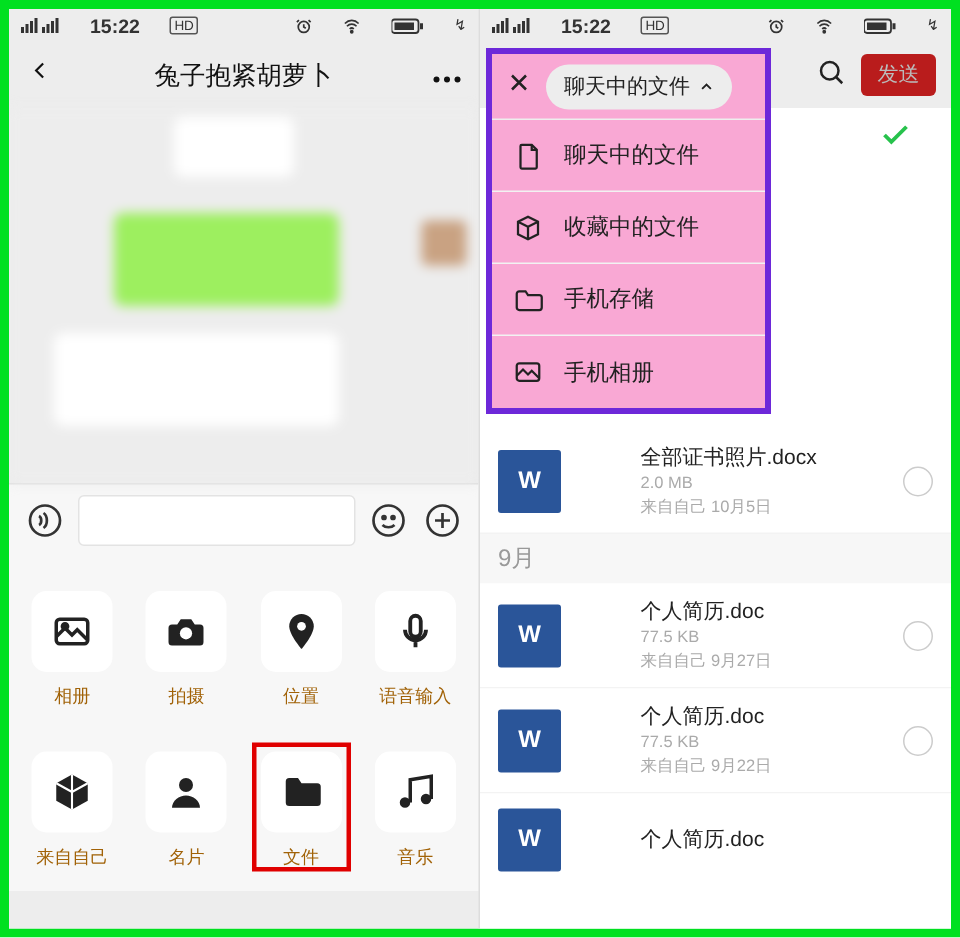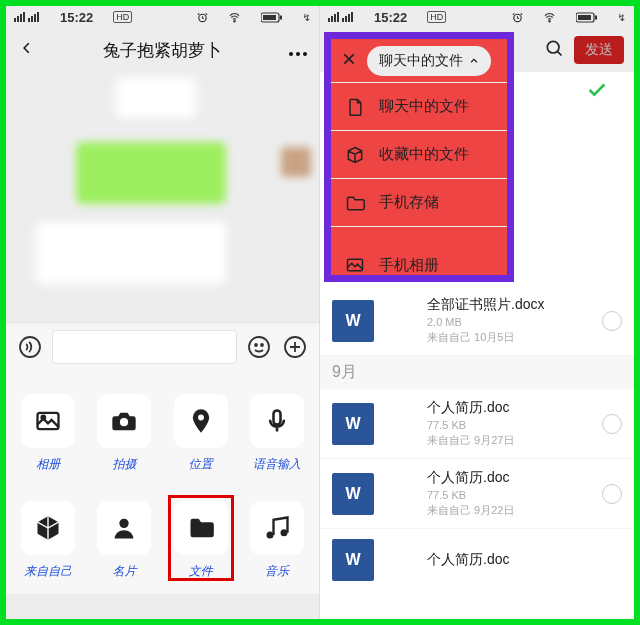--- a/index.html
+++ b/index.html
@@ -37,37 +37,37 @@
     display:flex; align-items:center; height:48px; background:#f7f7f7; border-top:1px solid #ddd;
     padding:0 10px; gap:8px;
   }
   .inputbar .field { flex:1; height:34px; background:#fff; border-radius:4px; border:1px solid #e3e3e3;}
   .round-ic { width:28px; height:28px; display:flex; align-items:center; justify-content:center; }
   
   .gridwrap { background:#f7f7f7; padding: 24px 4px 14px; }
   .grid { display:grid; grid-template-columns: repeat(4,1fr); row-gap:28px; }
   .gitem { display:flex; flex-direction:column; align-items:center; gap:8px; position:relative;}
   .gicon { width:54px; height:54px; background:#fff; border-radius:10px; display:flex; align-items:center; justify-content:center; }
-  .glabel { font-size:12px; color:#1d4ed8;font-style:italic; }
+  .glabel { font-size:12px; color:#a16207; }
   .red-box-file { position:absolute; width:66px; height:86px; top:-6px; left:50%; transform:translateX(-50%); border:3px solid #e00000;}
   
   .r-head { display:flex; align-items:center; height:44px; padding:0 10px; gap:10px; background:#ededed; position:relative;}
   .pill {
     display:flex; align-items:center; gap:6px; background:#e3e3e3; border-radius:16px;
     height:30px; padding:0 12px; font-size:14px; color:#222;
   }
   .send-btn { background:#b91c1c; color:#bbb; border-radius:4px; font-size:14px; padding:5px 11px;}
   .dropdown {
-    position:absolute; left:4px; top:26px; width:190px; background:#ef4444;
-    border:7px solid #6d28d9; z-index:5;
+    position:absolute; left:4px; top:26px; width:190px; background:#f9a8d4;
+    border:4px solid #6d28d9; z-index:5;
   }
   .dd-head { display:flex; align-items:center; gap:10px; height:44px; padding:0 10px; border-bottom:1px solid #eee;}
   .dd-head .pill { background:#ededed; }
   .dd-item { display:flex; align-items:center; gap:14px; height:48px; padding:0 14px; border-bottom:1px solid #f2f2f2; font-size:15px; color:#222;}
-  .dd-item:last-child{border-bottom:none;align-items:flex-end;}
+  .dd-item:last-child{border-bottom:none;}
   .file-list { position:absolute; top:280px; left:0; right:0; bottom:0; background:#fff;}
   .checked-row { height:28px; display:flex; justify-content:flex-end; padding-right:26px; align-items:center;}
   .section-lbl { font-size:16px; color:#999; padding:6px 12px; background:#f7f7f7;}
   .file-row { display:flex; align-items:center; padding:10px 12px; gap:12px; border-bottom:1px solid #f3f3f3; background:#fff;}
   .file-row .thumb { width:42px; height:42px; background:#2a5599; display:flex; align-items:center; justify-content:center; color:#fff; font-size:16px; font-weight:600; border-radius:2px;}
   .file-row .meta { flex:1; display:flex; flex-direction:column; gap:2px;margin-left:41px;}
   .file-row .meta .name { font-size:14px; color:#222;}
   .file-row .meta .sub { font-size:11px; color:#aaa;}
   .file-row .circ { width:20px; height:20px; border:1.5px solid #ccc; border-radius:50%;}
 </style>

